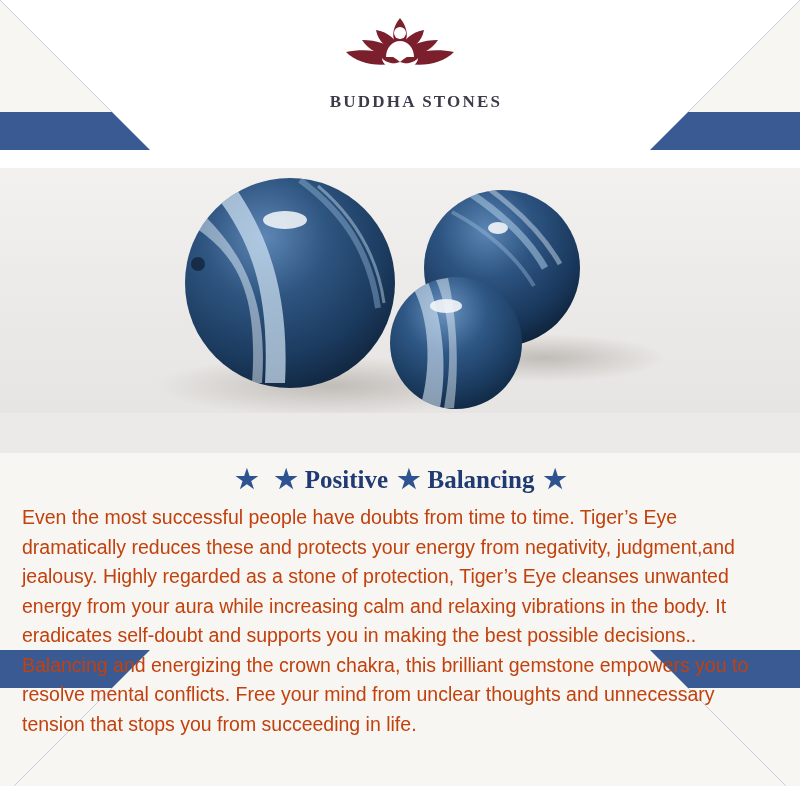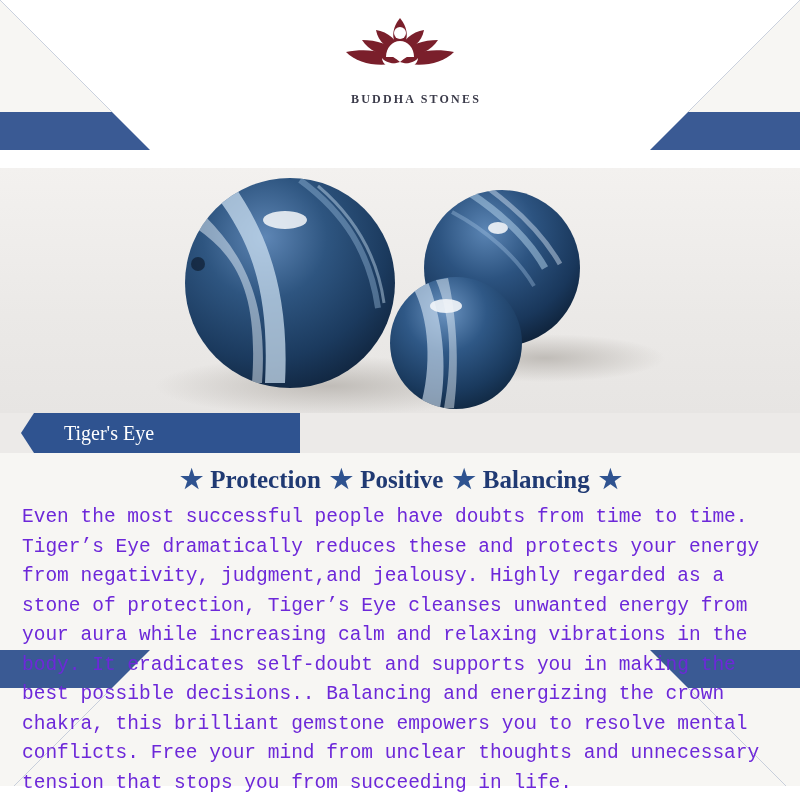--- a/index.html
+++ b/index.html
@@ -87,21 +87,21 @@
     width: 800px;
     text-align: center;
     z-index: 5;
   }
   .logo-mark {
     display: block;
     margin: 0 auto;
   }
   .logo-text {
     margin-top: 2px;
-    font-size: 12px;
+    font-size: 17px;
     letter-spacing: 2.2px;
     color: #3b3b4a;
     font-weight: 700;
     font-family: "Liberation Serif", serif;
     padding-left: 32px;
   }
 
   
   .hero {
     position: absolute;
@@ -183,22 +183,22 @@
   }
 
   
   .body-copy {
     position: absolute;
     top: 503px;
     left: 22px;
     width: 760px;
     font-size: 19.5px;
     line-height: 29.5px;
-    color: #6d28d9;
-    font-family: Liberation Mono, monospace;
+    color: #c2410c;
+    font-family: Liberation Sans, sans-serif;
     text-align: left;
     z-index: 6;
   }
 
   .bottom-white {
     position: absolute;
     bottom: 0; left: 0;
     width: 800px;
     height: 14px;
     background: #ffffff;
@@ -310,28 +310,24 @@
       <circle cx="456" cy="175" r="66" fill="url(#ballC)"></circle>
       <g clip-path="url(#clipC)" opacity="0.92">
         <path d="M412 118 C430 150 432 200 420 240 L440 240 C448 196 442 150 428 114 Z" fill="#d7e7f6" opacity="0.65"></path>
         <path d="M436 112 C452 150 452 198 444 240 L454 240 C460 194 456 146 448 110 Z" fill="#f0f7fd" opacity="0.5"></path>
         <ellipse cx="446" cy="138" rx="16" ry="7" fill="#ffffff" opacity="0.9"></ellipse>
       </g>
     </svg>
   </div>
 
   <div class="label-strip"></div>
-  <div class="label-bar">
-    <span class="label-text">Tiger's Eye</span>
-  </div>
 
   <div class="keywords">
     <div class="kw">
       <span class="star">★</span>
-      <span>Protection</span>
     </div>
     <div class="kw">
       <span class="star">★</span>
       <span>Positive</span>
     </div>
     <div class="kw">
       <span class="star">★</span>
       <span>Balancing</span>
     </div>
     <div class="kw">

